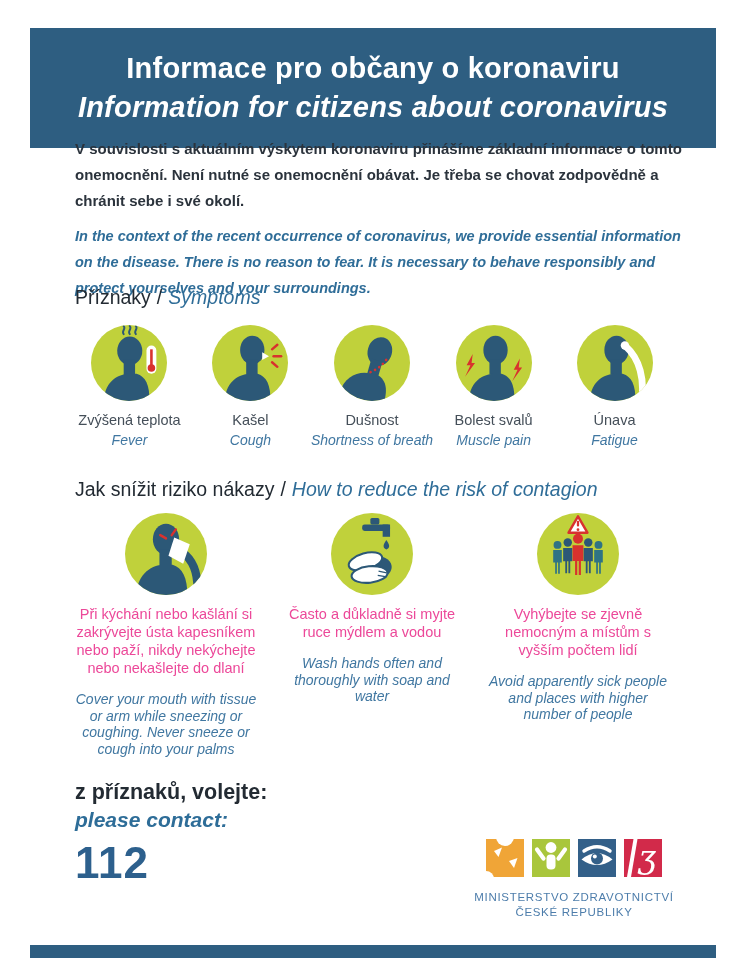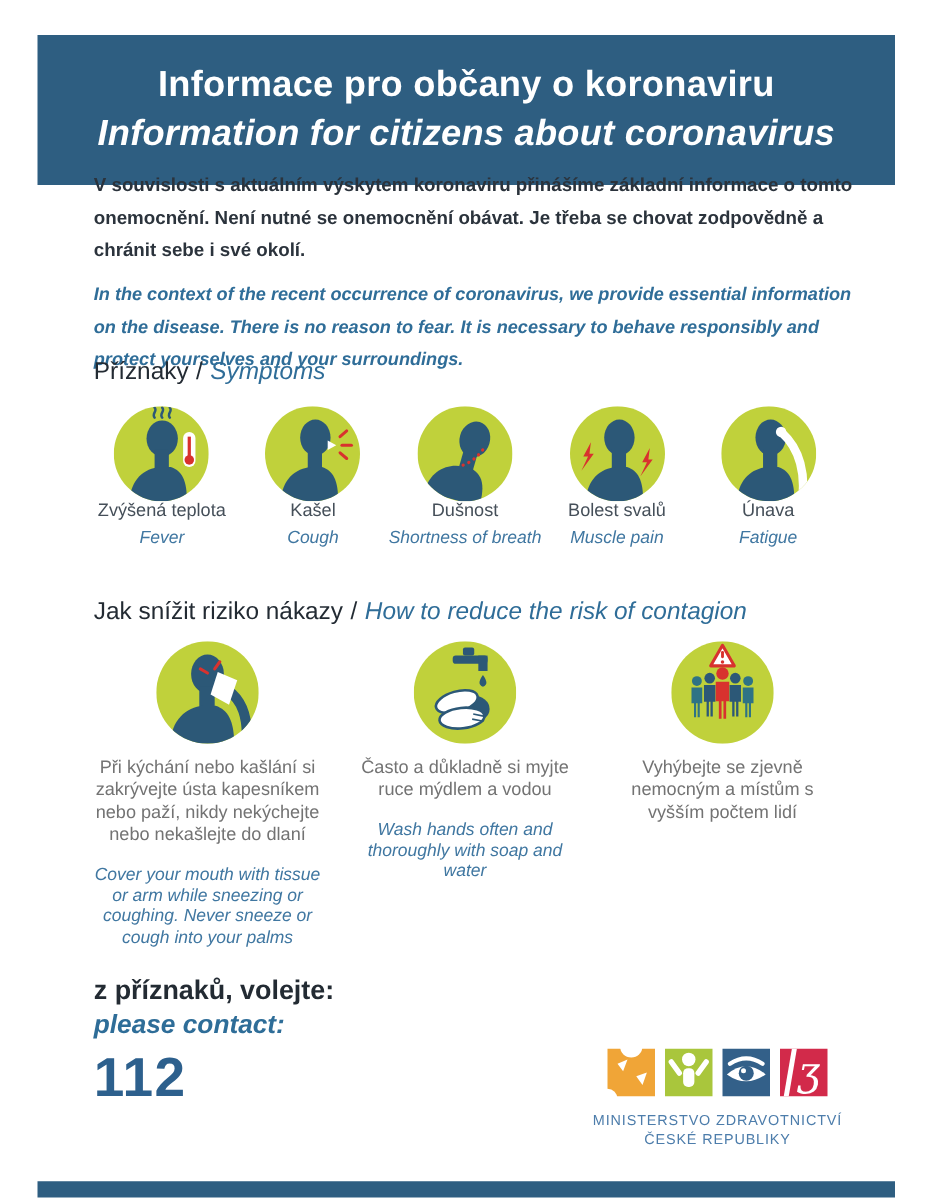--- a/index.html
+++ b/index.html
@@ -24,25 +24,25 @@
   .symptoms-heading{top:286px;}
   .prevention-heading{top:478px;}
   .h-sep{padding:0 6px;}
   .h-en{color:#2f6d98;font-style:italic;}
   
   .row{position:absolute;display:flex;}
   .symptoms-row{left:69px;top:325px;width:606px;}
   .sym-col{flex:1;display:flex;flex-direction:column;align-items:center;text-align:center;}
   .circle-icon{width:76px;height:76px;display:block;}
   .circle-icon.lg{width:82px;height:82px;}
-  .lbl-cs{font-size:14.5px;color:#454f59;white-space:nowrap;}
+  .lbl-cs{margin-top:11px;font-size:14.5px;color:#454f59;white-space:nowrap;}
   .lbl-en{margin-top:4px;font-size:14px;font-style:italic;color:#4077a1;white-space:nowrap;}
   .prevention-row{left:63px;top:513px;width:618px;}
   .prev-col{flex:1;display:flex;flex-direction:column;align-items:center;text-align:center;padding:0 10px;}
-  .prev-cs{margin-top:10px;font-size:14.5px;line-height:18px;color:#737373;max-width:196px;}
+  .prev-cs{margin-top:10px;font-size:14.5px;line-height:18px;color:#ec4899;max-width:196px;}
   .prev-en{margin-top:14px;font-size:14px;line-height:16.5px;font-style:italic;color:#4077a1;max-width:186px;}
   
   .contact{position:absolute;left:75px;top:779px;}
   .contact-cs div{font-size:21.5px;font-weight:bold;color:#232b33;line-height:26px;}
   .contact-en{margin-top:2px;}
   .contact-en div{font-size:21px;font-weight:bold;font-style:italic;color:#2e6d98;line-height:26px;}
   .phone{margin-top:5px;font-size:44px;font-weight:bold;color:#2d608d;letter-spacing:1px;}
   
   .ministry{position:absolute;left:468px;top:838px;width:212px;text-align:center;}
   .ministry svg{display:block;margin:0 auto;width:176px;height:40px;overflow:visible;}
@@ -278,20 +278,21 @@
               <circle cx="0" cy="-12.5" r="4.6"></circle>
               <path d="M-5,-6.5 L5,-6.5 L5,8 L2.7,8 L2.7,21 L0.7,21 L0.7,8 L-0.7,8 L-0.7,21 L-2.7,21 L-2.7,8 L-5,8 Z"></path>
             </g>
           <g transform="translate(75,52) scale(1.05)" fill="#2e7385">
               <circle cx="0" cy="-12.5" r="4.6"></circle>
               <path d="M-5,-6.5 L5,-6.5 L5,8 L2.7,8 L2.7,21 L0.7,21 L0.7,8 L-0.7,8 L-0.7,21 L-2.7,21 L-2.7,8 L-5,8 Z"></path>
             </g>
         </g>
       </svg>
       <div class="prev-cs">Vyhýbejte se zjevně nemocným a místům s vyšším počtem lidí</div>
+      <div class="prev-en">Avoid apparently sick people and places with higher number of people</div>
     </div>
 
   </div>
 
   <section class="contact">
     <div class="contact-cs">
       <div>z příznaků, volejte:</div>
     </div>
     <div class="contact-en">
       <div>please contact:</div>

